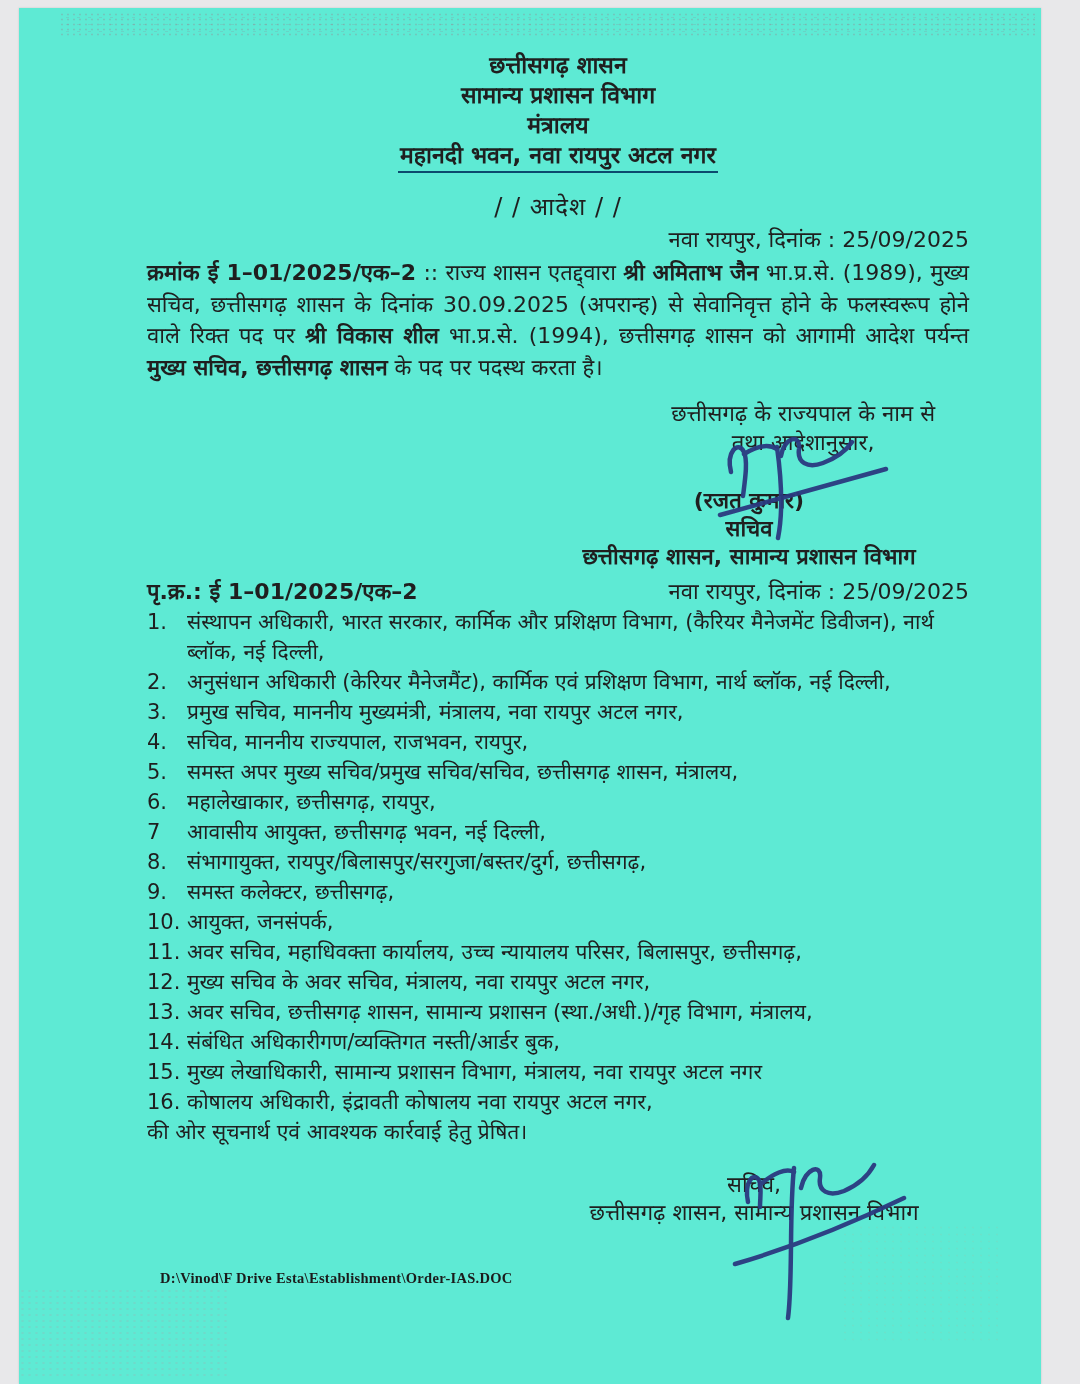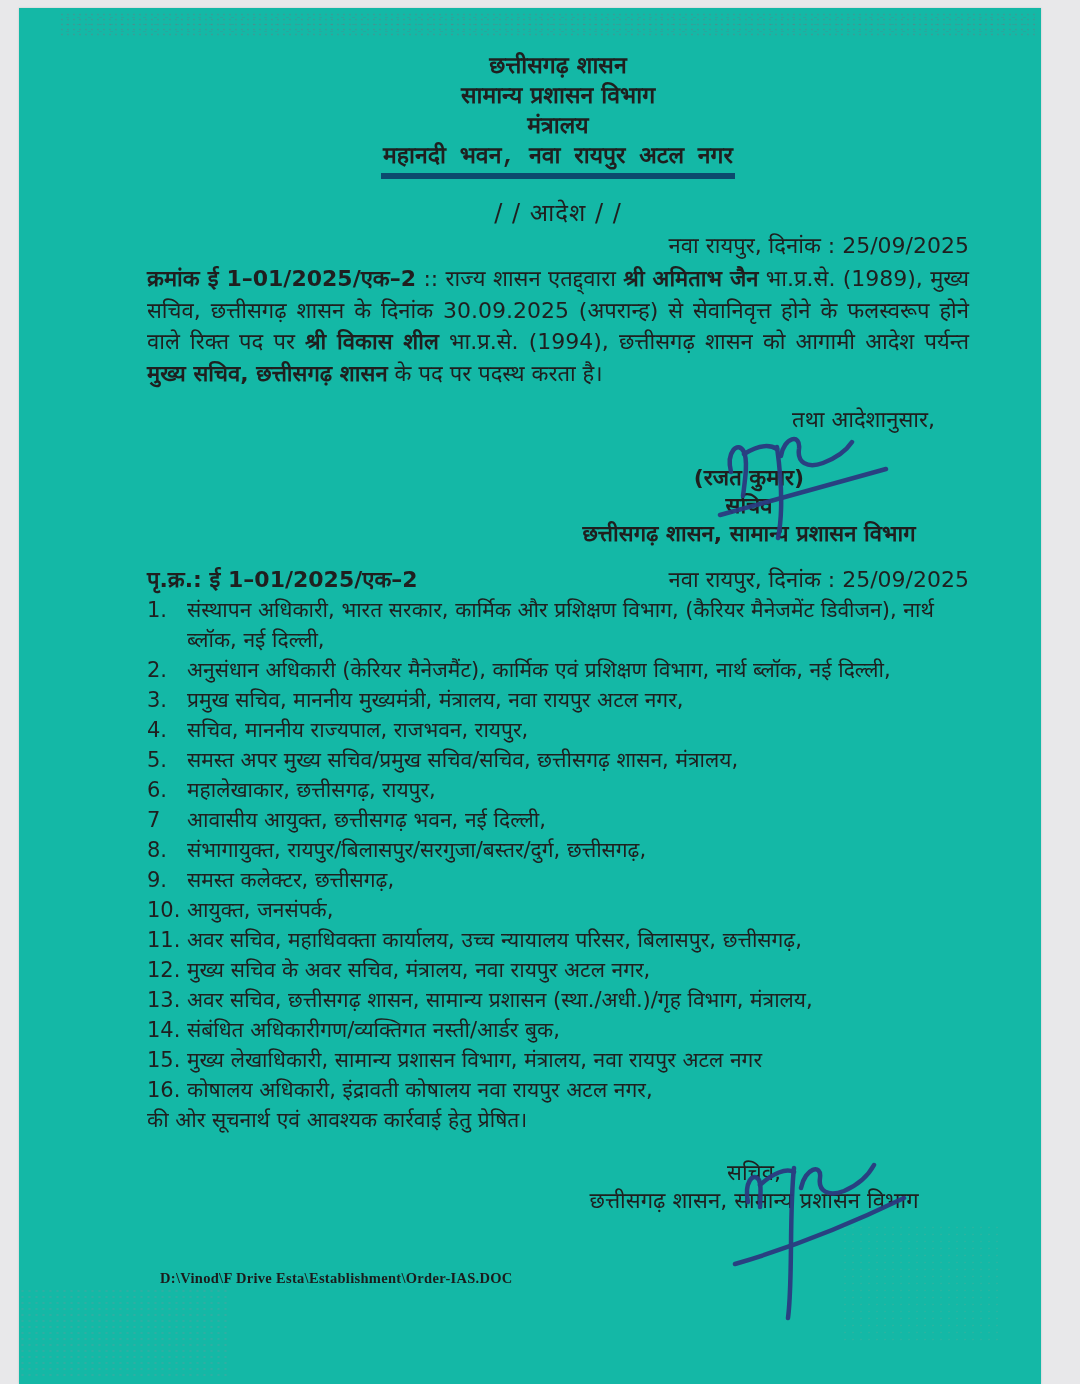--- a/index.html
+++ b/index.html
@@ -6,21 +6,21 @@
   body{
     width:1080px;height:1384px;
     background:#e8e8ea;
     position:relative;
     overflow:hidden;
     font-family:"DejaVu Sans", sans-serif;
     -webkit-font-smoothing:antialiased;
   }
   .paper{
     position:absolute;left:19px;top:8px;width:1022px;height:1376px;
-    background:#14b8a6;
+    background:#5eead4;
     box-shadow:0 0 2px rgba(0,0,0,.15);
   }
   .noise-top{
     position:absolute;top:4px;left:40px;right:6px;height:26px;
     background-image:
       radial-gradient(rgba(193,62,92,0.20) 1px, transparent 1.4px),
       radial-gradient(rgba(170,60,100,0.13) 1px, transparent 1.2px);
     background-size:6px 5px, 11px 7px;
     background-position:0 0, 3px 2px;
   }
@@ -33,21 +33,21 @@
     position:absolute;bottom:40px;right:40px;width:160px;height:120px;
     background-image:radial-gradient(rgba(220,160,120,0.10) 1px, transparent 1.3px);
     background-size:8px 7px;
   }
   .content{
     position:relative;
     padding:42px 72px 0 128px;
     color:#1f1f1f;
   }
   .hdr{text-align:center;font-weight:bold;font-size:23px;line-height:30px;}
-  .hdr .u-line{display:inline-block;border-bottom:6px solid #0c4a6e;padding:0 2px 1px 2px;font-family:Liberation Mono, monospace;}
+  .hdr .u-line{display:inline-block;border-bottom:2px solid #0c4a6e;padding:0 2px 1px 2px;}
   .order-title{text-align:center;font-size:24px;line-height:32px;margin-top:18px;letter-spacing:1px;}
   .date-right{text-align:right;font-size:22px;line-height:30px;margin-top:2px;}
   .para{
     margin:2px 0 16px 0;
     font-size:22px;line-height:31.5px;
     text-align:justify;
   }
   .para b{font-weight:bold;}
   .authority{
     margin:2px 34px 0 auto;
@@ -56,21 +56,21 @@
     font-size:22px;line-height:29px;
   }
   .sig1{
     margin:30px 10px 0 auto;
     width:420px;
     text-align:center;
     font-size:22px;line-height:28px;font-weight:bold;
   }
   .ref-row{
     display:flex;justify-content:space-between;
-    margin-top:17px;font-size:22px;line-height:30px;
+    margin-top:6px;font-size:22px;line-height:30px;
   }
   .ref-bold{font-weight:bold;}
   .copy-label{
     font-size:22px;line-height:30px;font-weight:bold;
     text-decoration:underline;text-underline-offset:4px;
   }
   .copy-item{display:flex;font-size:21px;line-height:30px;}
   .copy-item .num{flex:none;width:40px;}
   .copy-item .txt{flex:1;}
   .closing{font-size:21px;line-height:30px;}
@@ -107,20 +107,21 @@
       <div><span class="u-line">महानदी भवन, नवा रायपुर अटल नगर</span></div>
     </div>
 
     <div class="order-title">/ / आदेश / /</div>
 
     <div class="date-right">नवा रायपुर, दिनांक : 25/09/2025</div>
 
     <p class="para"><b>क्रमांक ई 1–01/2025/एक–2</b><span> :: </span><span>राज्य शासन एतद्द्वारा </span><b>श्री अमिताभ जैन</b><span> भा.प्र.से. (1989), मुख्य सचिव, छत्तीसगढ़ शासन के दिनांक 30.09.2025 (अपरान्ह) से सेवानिवृत्त होने के फलस्वरूप होने वाले रिक्त पद पर </span><b>श्री विकास शील</b><span> भा.प्र.से. (1994), छत्तीसगढ़ शासन को आगामी आदेश पर्यन्त </span><b>मुख्य सचिव, छत्तीसगढ़ शासन</b><span> के पद पर पदस्थ करता है।</span></p>
 
     <div class="authority">
+      <div>छत्तीसगढ़ के राज्यपाल के नाम से</div>
       <div>तथा आदेशानुसार,</div>
     </div>
 
     <div class="sig1">
       <div>(रजत कुमार)</div>
       <div>सचिव</div>
       <div>छत्तीसगढ़ शासन, सामान्य प्रशासन विभाग</div>
     </div>
 
     <div class="ref-row">

